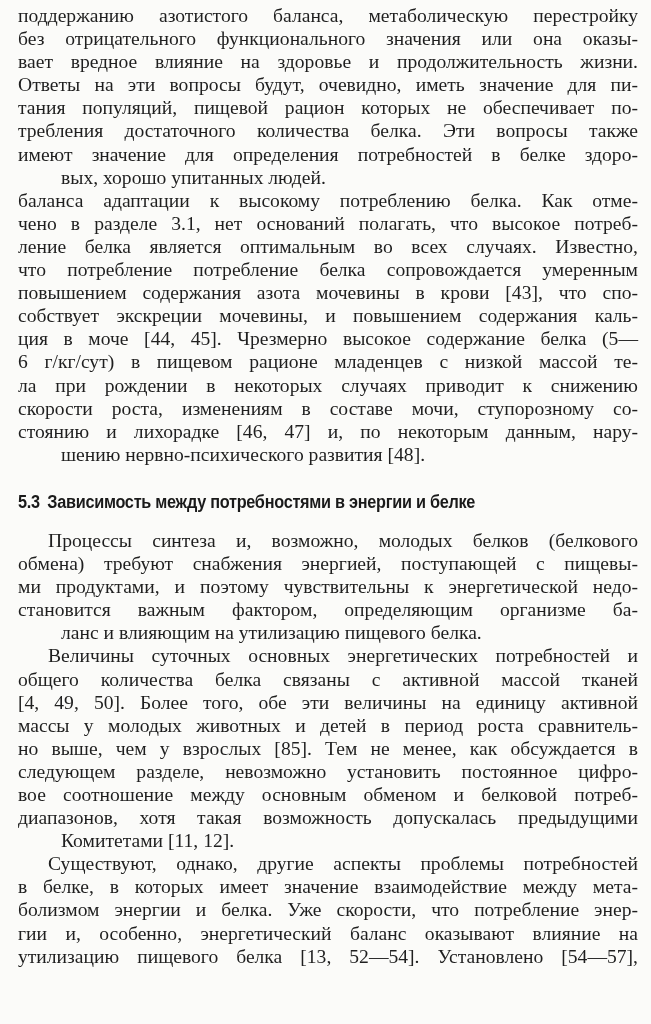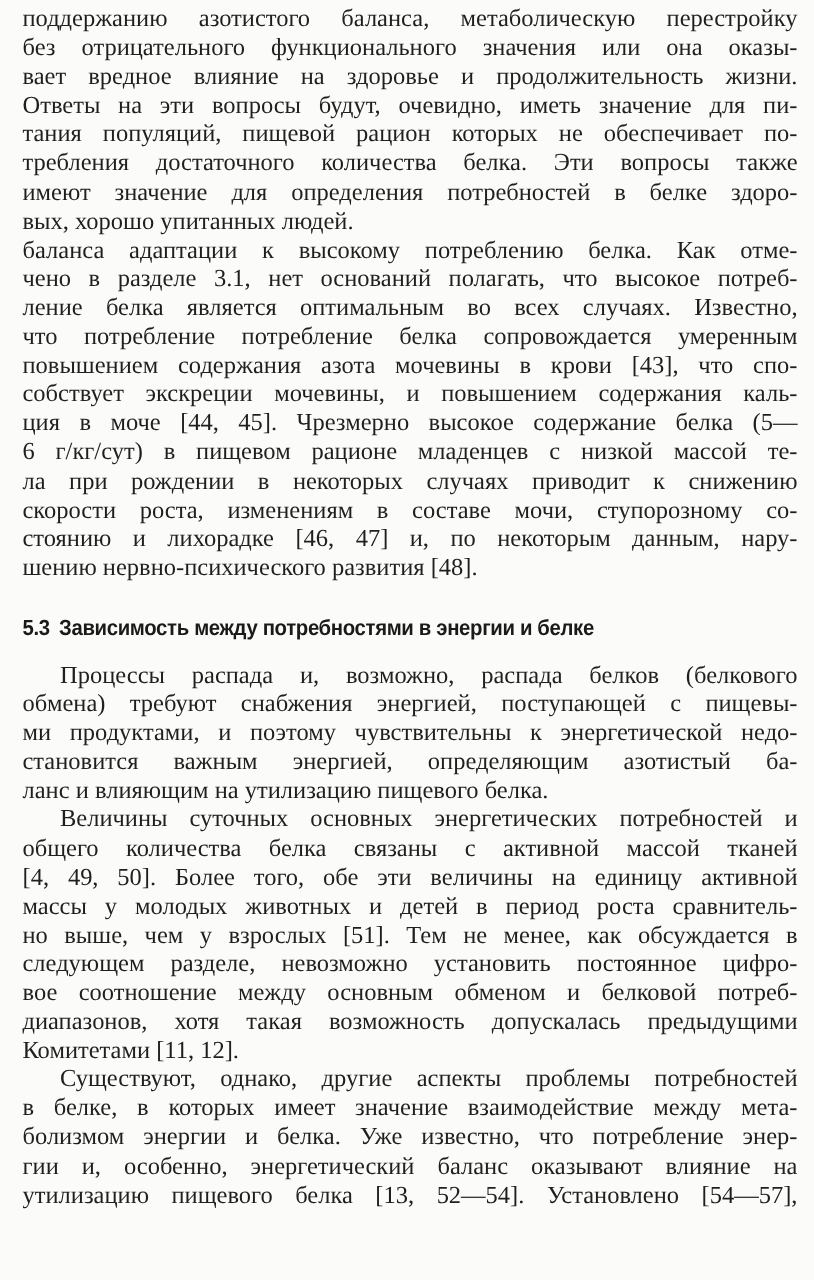--- a/index.html
+++ b/index.html
@@ -26,20 +26,21 @@
     .line {
       display: block;
       white-space: nowrap;
       text-align: justify;
       text-align-last: justify;
       height: 23.1px;
       overflow: visible;
     }
     .line.last {
       text-align-last: left;
+      margin-left: 43px;
     }
     .line.indent {
       padding-left: 30px;
     }
     .para { margin: 0; }
     .heading {
       font-family: "Liberation Sans", "DejaVu Sans", sans-serif;
       font-weight: bold;
       font-size: 17.5px;
       letter-spacing: -0.3px;
@@ -81,41 +82,41 @@
     <span class="line">скорости роста, изменениям в составе мочи,  ступорозному со-</span>
     <span class="line">стоянию и лихорадке [46, 47] и, по некоторым данным, нару-</span>
     <span class="line last">шению нервно-психического развития [48].</span>
   </div>
 
   <div class="heading">
     <span class="num">5.3</span><span>Зависимость между потребностями в энергии и белке</span>
   </div>
 
   <div class="para">
-    <span class="line indent">Процессы распада и, возможно, распада белков (белкового</span>
+    <span class="line indent">Процессы синтеза и, возможно, молодых белков (белкового</span>
     <span class="line">обмена) требуют снабжения энергией, поступающей с пищевы-</span>
     <span class="line">ми продуктами, и поэтому чувствительны к энергетической недо-</span>
-    <span class="line">становится важным энергией, определяющим  азотистый ба-</span>
+    <span class="line">становится важным фактором, определяющим  организме ба-</span>
     <span class="line last">ланс и влияющим на утилизацию пищевого белка.</span>
   </div>
 
   <div class="para">
     <span class="line indent">Величины суточных основных энергетических потребностей и</span>
     <span class="line">общего количества белка связаны  с активной  массой тканей</span>
     <span class="line">[4, 49, 50]. Более того, обе эти величины на единицу активной</span>
     <span class="line">массы у молодых животных и детей в период роста сравнитель-</span>
-    <span class="line">но выше, чем у взрослых [51]. Тем не менее, как обсуждается в</span>
+    <span class="line">но выше, чем у взрослых [85]. Тем не менее, как обсуждается в</span>
     <span class="line">следующем разделе, невозможно установить постоянное цифро-</span>
     <span class="line">вое соотношение между основным обменом и белковой потреб-</span>
     <span class="line">диапазонов, хотя такая возможность допускалась предыдущими</span>
     <span class="line last">Комитетами [11, 12].</span>
   </div>
 
   <div class="para">
     <span class="line indent">Существуют, однако, другие аспекты проблемы потребностей</span>
     <span class="line">в белке, в которых имеет значение взаимодействие между мета-</span>
-    <span class="line">болизмом энергии и белка. Уже известно, что потребление энер-</span>
+    <span class="line">болизмом энергии и белка. Уже скорости, что потребление энер-</span>
     <span class="line">гии и, особенно, энергетический баланс оказывают влияние на</span>
     <span class="line">утилизацию пищевого белка [13, 52—54]. Установлено [54—57],</span>
 
   </div>
 
 </div>
 
 </body></html>

